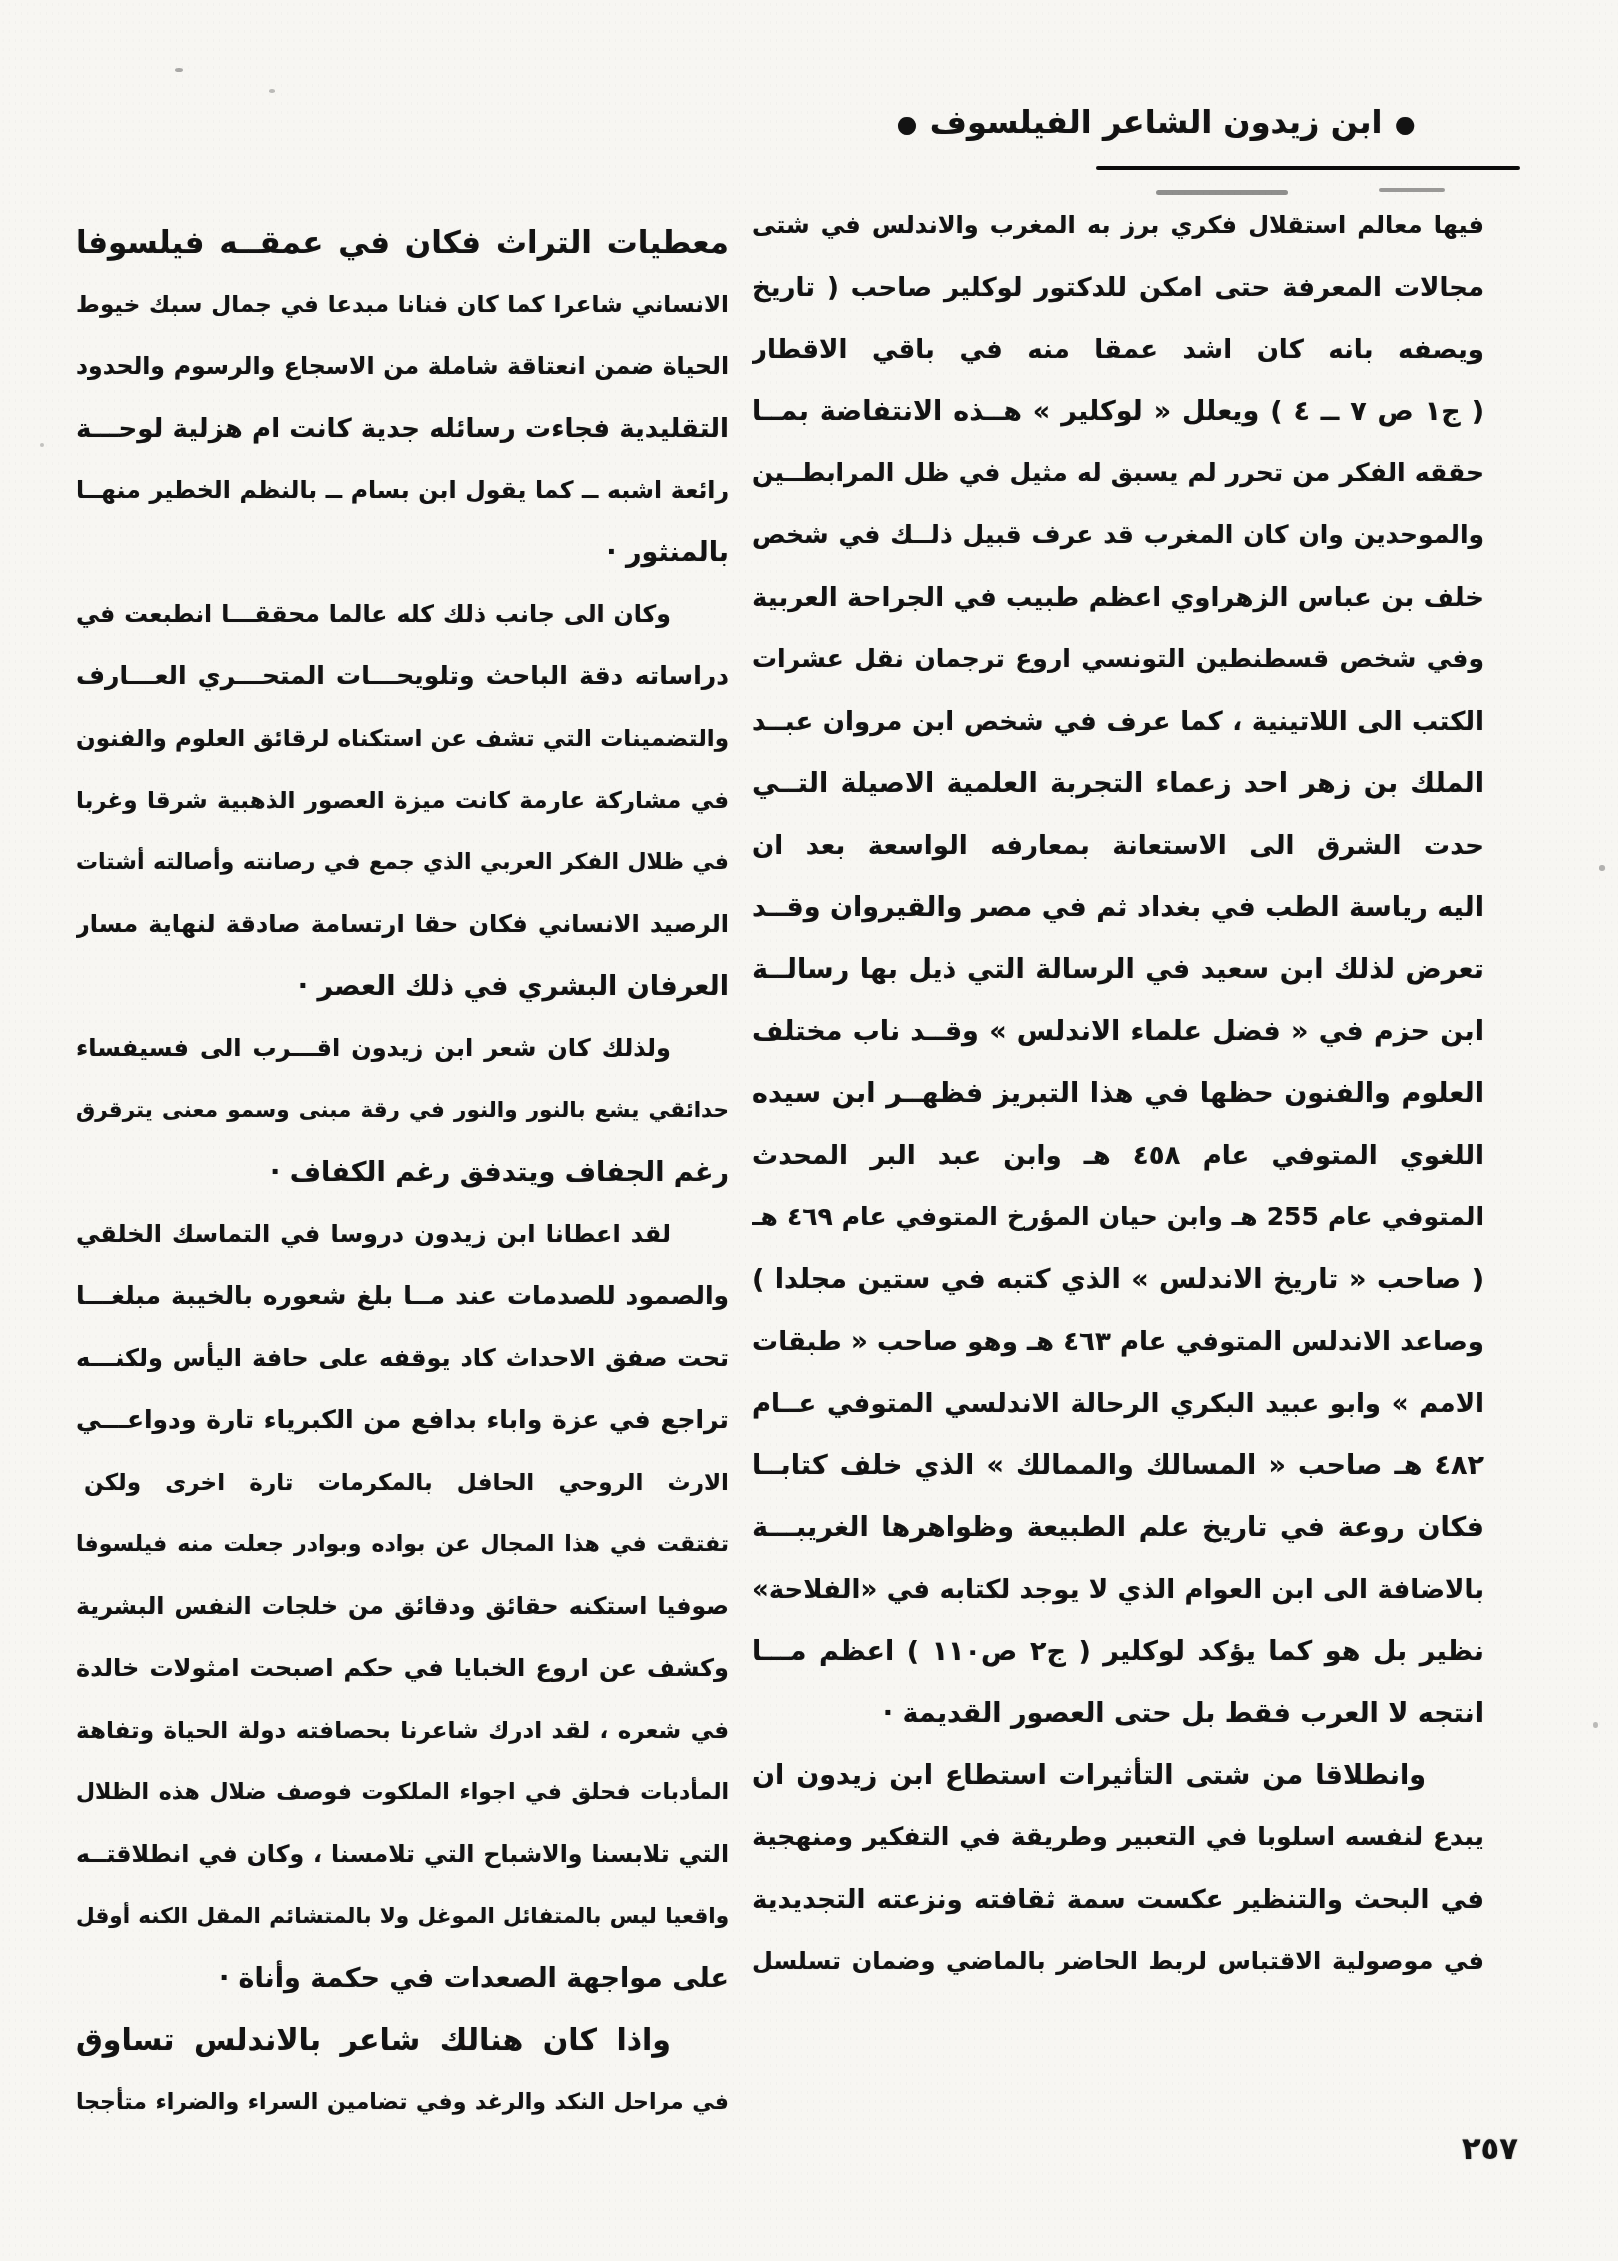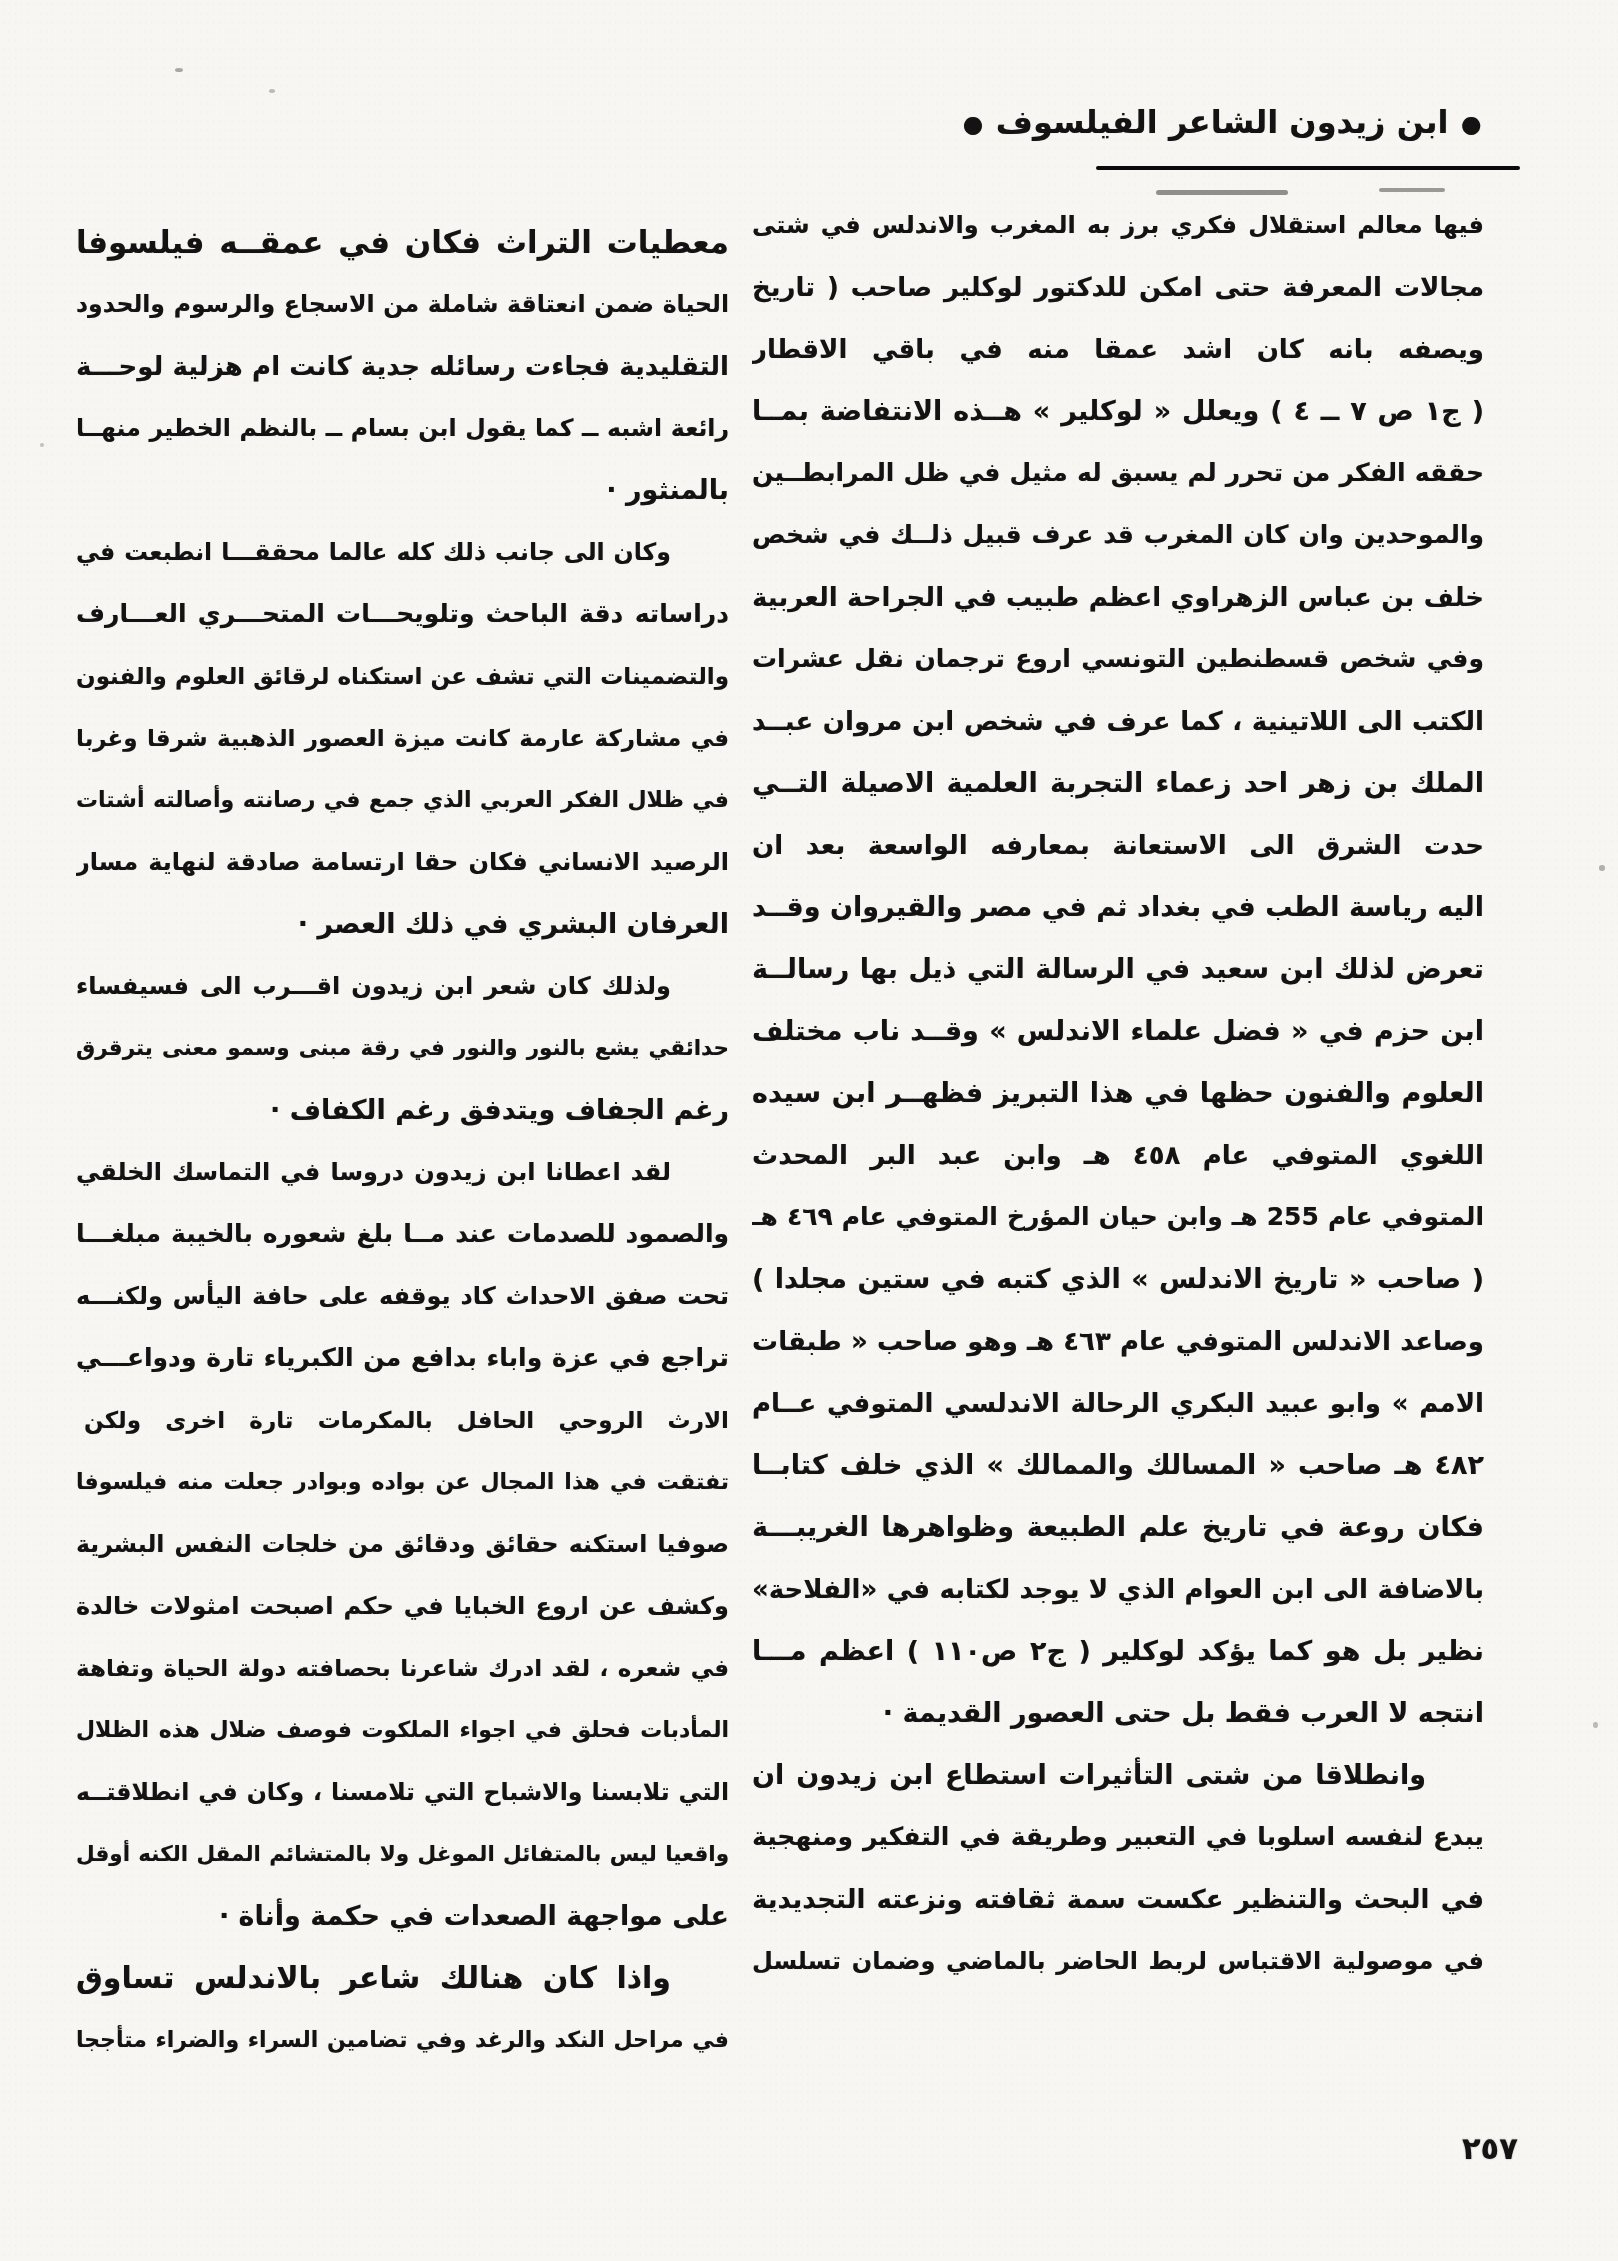--- a/index.html
+++ b/index.html
@@ -7,21 +7,21 @@
     position:relative;
     width:1618px;height:2261px;
     background:#f7f6f2;
     background-image:radial-gradient(rgba(0,0,0,0.025) 0.7px, transparent 0.7px);
     background-size:6.2px 9px;
     font-family:"DejaVu Sans", sans-serif;
     color:#131313;
     overflow:hidden;
   }
   .header{
-    position:absolute;top:103px;left:1134px;width:360px;
+    position:absolute;top:103px;left:1068px;width:360px;
     text-align:center;direction:rtl;white-space:nowrap;
     font-size:32px;font-weight:bold;
     text-shadow:0 0 0.7px rgba(0,0,0,.4);
   }
   .bullet{font-size:23.6px;vertical-align:middle;margin:0 12.5px;}
   .header-rule{
     position:absolute;top:166px;left:1096px;width:424px;height:3.5px;
     background:#0b0b0b;border-radius:2.1px;
   }
   .smudge{position:absolute;background:#2a2a2a;border-radius:2.8px;filter:blur(0.7px);}
@@ -87,20 +87,21 @@
       <div class="line f" style="font-size: 26px;">بالاضافة الى ابن العوام الذي لا يوجد لكتابه في «الفلاحة»</div>
       <div class="line f" style="">نظير بل هو كما يؤكد لوكلير ( ج٢ ص١١٠ ) اعظم مـــا</div>
       <div class="line e" style="">انتجه لا العرب فقط بل حتى العصور القديمة ·</div>
       <div class="line s" style="">وانطلاقا من شتى التأثيرات استطاع ابن زيدون ان</div>
       <div class="line f" style="font-size: 25px;">يبدع لنفسه اسلوبا في التعبير وطريقة في التفكير ومنهجية</div>
       <div class="line f" style="font-size: 26px;">في البحث والتنظير عكست سمة ثقافته ونزعته التجديدية</div>
       <div class="line f" style="font-size: 24px;">في موصولية الاقتباس لربط الحاضر بالماضي وضمان تسلسل</div>
     </div>
   <div class="col col-left">
       <div class="line f" style="font-size: 31px;">معطيات التراث فكان في عمقــه فيلسوفا وفي وجدانــه</div>
+      <div class="line f" style="font-size: 23px;">الانساني شاعرا كما كان فنانا مبدعا في جمال سبك خيوط</div>
       <div class="line f" style="font-size: 23.6px;">الحياة ضمن انعتاقة شاملة من الاسجاع والرسوم والحدود</div>
       <div class="line f" style="font-size: 26px;">التقليدية فجاءت رسائله جدية كانت ام هزلية لوحـــة</div>
       <div class="line f" style="font-size: 23.6px;">رائعة اشبه ــ كما يقول ابن بسام ــ بالنظم الخطير منهــا</div>
       <div class="line e" style="">بالمنثور ·</div>
       <div class="line s" style="font-size: 23.6px;">وكان الى جانب ذلك كله عالما محققـــا انطبعت في</div>
       <div class="line f" style="font-size: 25px;">دراساته دقة الباحث وتلويحـــات المتحـــري العـــارف</div>
       <div class="line f" style="font-size: 23px;">والتضمينات التي تشف عن استكناه لرقائق العلوم والفنون</div>
       <div class="line f" style="font-size: 23px;">في مشاركة عارمة كانت ميزة العصور الذهبية شرقا وغربا</div>
       <div class="line f" style="font-size: 22px;">في ظلال الفكر العربي الذي جمع في رصانته وأصالته أشتات</div>
       <div class="line f" style="font-size: 24px;">الرصيد الانساني فكان حقا ارتسامة صادقة لنهاية مسار</div>

